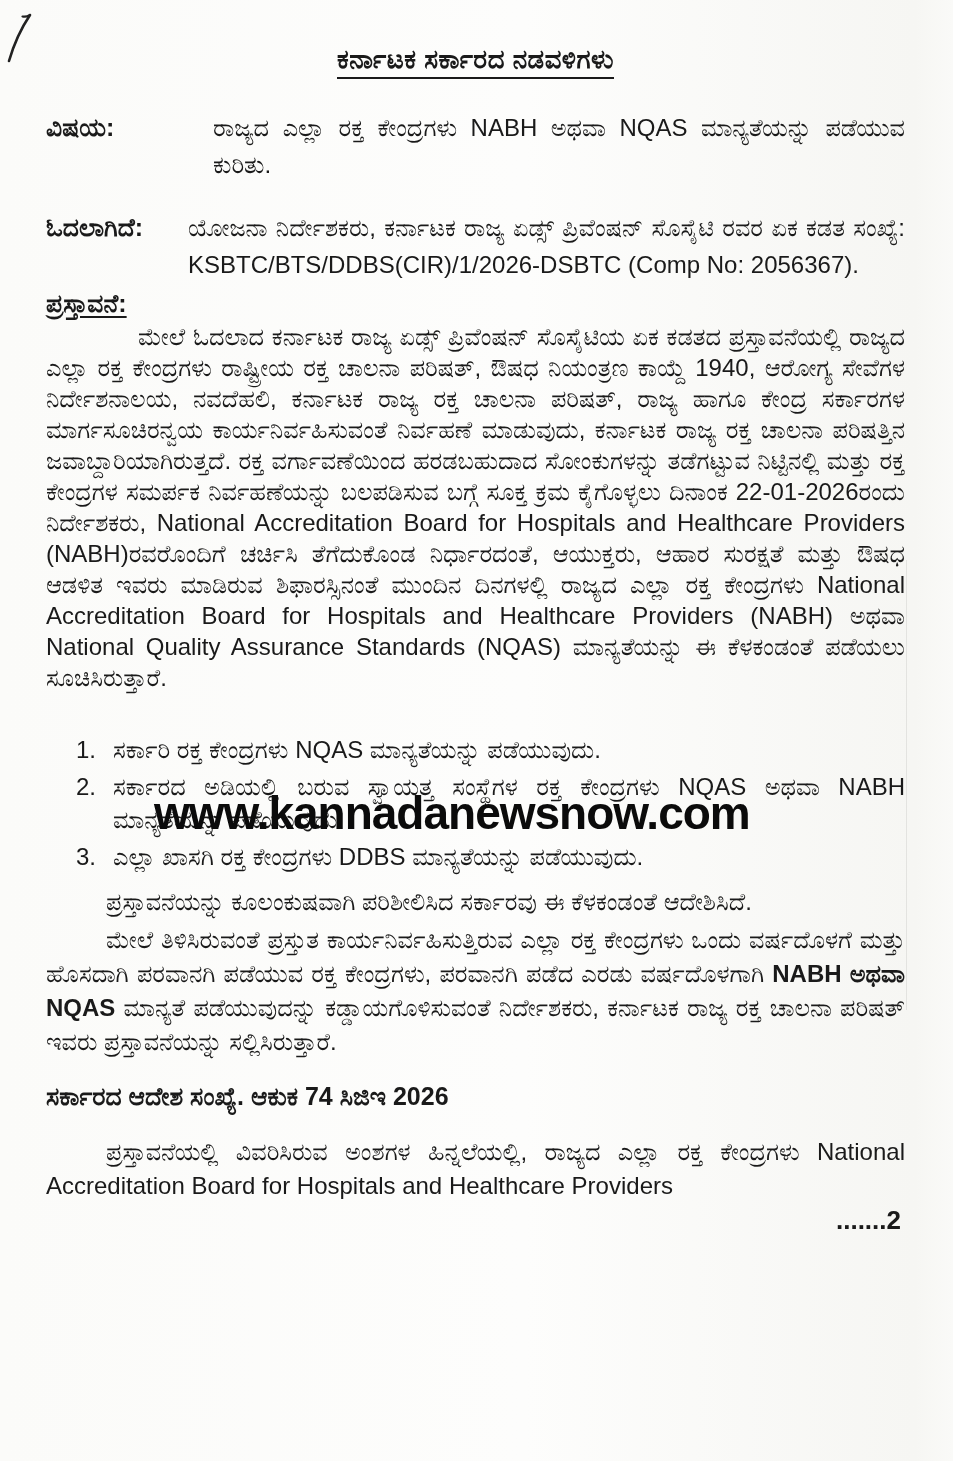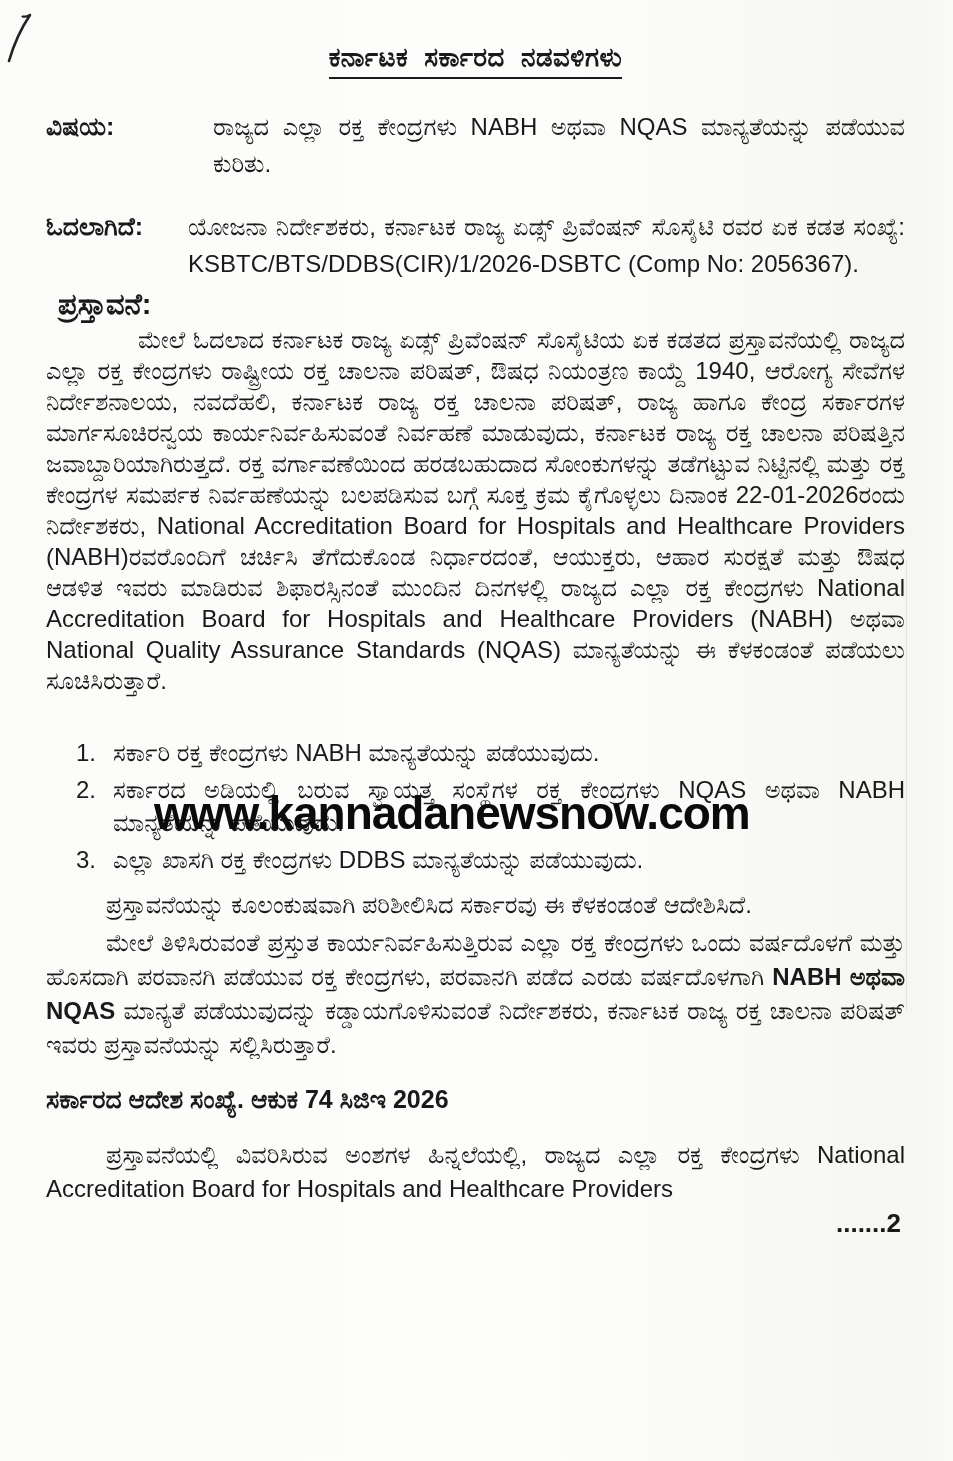--- a/index.html
+++ b/index.html
@@ -14,21 +14,20 @@
     overflow: hidden;
   }
   .content { padding: 44px 48px 0 46px; }
 
   .doc-title {
     text-align: center;
     font-size: 26px;
     font-weight: bold;
     margin: 0 0 34px 0;
     letter-spacing: 0.5px;
-    font-family: Liberation Mono, monospace;
   }
   .doc-title .underline {
     border-bottom: 2px solid #1a1a1a;
     padding-bottom: 3px;
   }
 
   .label-row { display: flex; align-items: flex-start; }
   .subject-row { margin-bottom: 26px; }
   .read-row { margin-bottom: 6px; }
   .row-label {
@@ -41,24 +40,25 @@
   .subject-row .row-label { width: 167px; }
   .read-row .row-label { width: 142px; }
   .row-text {
     flex: 1 1 auto;
     font-size: 24px;
     line-height: 37px;
     text-align: justify;
   }
 
   .preamble-heading {
-    font-size: 29px;
+    font-size: 25px;
     font-weight: bold;
+    text-decoration: underline;
     text-underline-offset: 4px;
-    margin: 0 0 2px 12px;
+    margin: 0 0 2px 0;
   }
 
   .para {
     font-size: 24px;
     text-align: justify;
     margin: 0;
   }
   .para1 { line-height: 31px; text-indent: 92px; margin-top: 2px; }
 
   .watermark {
@@ -137,21 +137,21 @@
       <div class="row-text">ಯೋಜನಾ ನಿರ್ದೇಶಕರು, ಕರ್ನಾಟಕ ರಾಜ್ಯ ಏಡ್ಸ್ ಪ್ರಿವೆಂಷನ್ ಸೊಸೈಟಿ ರವರ ಏಕ ಕಡತ ಸಂಖ್ಯೆ: KSBTC/BTS/DDBS(CIR)/1/2026-DSBTC (Comp No: 2056367).</div>
     </div>
 
     <div class="preamble-heading">ಪ್ರಸ್ತಾವನೆ:</div>
 
     <p class="para para1">ಮೇಲೆ ಓದಲಾದ ಕರ್ನಾಟಕ ರಾಜ್ಯ ಏಡ್ಸ್ ಪ್ರಿವೆಂಷನ್ ಸೊಸೈಟಿಯ ಏಕ ಕಡತದ ಪ್ರಸ್ತಾವನೆಯಲ್ಲಿ ರಾಜ್ಯದ ಎಲ್ಲಾ ರಕ್ತ ಕೇಂದ್ರಗಳು ರಾಷ್ಟ್ರೀಯ ರಕ್ತ ಚಾಲನಾ ಪರಿಷತ್, ಔಷಧ ನಿಯಂತ್ರಣ ಕಾಯ್ದೆ 1940, ಆರೋಗ್ಯ ಸೇವೆಗಳ ನಿರ್ದೇಶನಾಲಯ, ನವದೆಹಲಿ, ಕರ್ನಾಟಕ ರಾಜ್ಯ ರಕ್ತ ಚಾಲನಾ ಪರಿಷತ್, ರಾಜ್ಯ ಹಾಗೂ ಕೇಂದ್ರ ಸರ್ಕಾರಗಳ ಮಾರ್ಗಸೂಚಿರನ್ವಯ ಕಾರ್ಯನಿರ್ವಹಿಸುವಂತೆ ನಿರ್ವಹಣೆ ಮಾಡುವುದು, ಕರ್ನಾಟಕ ರಾಜ್ಯ ರಕ್ತ ಚಾಲನಾ ಪರಿಷತ್ತಿನ ಜವಾಬ್ದಾರಿಯಾಗಿರುತ್ತದೆ. ರಕ್ತ ವರ್ಗಾವಣೆಯಿಂದ ಹರಡಬಹುದಾದ ಸೋಂಕುಗಳನ್ನು ತಡೆಗಟ್ಟುವ ನಿಟ್ಟಿನಲ್ಲಿ ಮತ್ತು ರಕ್ತ ಕೇಂದ್ರಗಳ ಸಮರ್ಪಕ ನಿರ್ವಹಣೆಯನ್ನು ಬಲಪಡಿಸುವ ಬಗ್ಗೆ ಸೂಕ್ತ ಕ್ರಮ ಕೈಗೊಳ್ಳಲು ದಿನಾಂಕ 22-01-2026ರಂದು ನಿರ್ದೇಶಕರು, National Accreditation Board for Hospitals and Healthcare Providers (NABH)ರವರೊಂದಿಗೆ ಚರ್ಚಿಸಿ ತೆಗೆದುಕೊಂಡ ನಿರ್ಧಾರದಂತೆ, ಆಯುಕ್ತರು, ಆಹಾರ ಸುರಕ್ಷತೆ ಮತ್ತು ಔಷಧ ಆಡಳಿತ ಇವರು ಮಾಡಿರುವ ಶಿಫಾರಸ್ಸಿನಂತೆ ಮುಂದಿನ ದಿನಗಳಲ್ಲಿ ರಾಜ್ಯದ ಎಲ್ಲಾ ರಕ್ತ ಕೇಂದ್ರಗಳು National Accreditation Board for Hospitals and Healthcare Providers (NABH) ಅಥವಾ National Quality Assurance Standards (NQAS) ಮಾನ್ಯತೆಯನ್ನು ಈ ಕೆಳಕಂಡಂತೆ ಪಡೆಯಲು ಸೂಚಿಸಿರುತ್ತಾರೆ.</p>
 
     <div class="directive-list">
       <div class="directive-item">
         <span class="directive-num">1.</span>
-        <span class="directive-text">ಸರ್ಕಾರಿ ರಕ್ತ ಕೇಂದ್ರಗಳು NABH ಮಾನ್ಯತೆಯನ್ನು ಪಡೆಯುವುದು.</span>
+        <span class="directive-text">ಸರ್ಕಾರಿ ರಕ್ತ ಕೇಂದ್ರಗಳು NQAS ಮಾನ್ಯತೆಯನ್ನು ಪಡೆಯುವುದು.</span>
       </div>
       <div class="directive-item">
         <span class="directive-num">2.</span>
         <span class="directive-text">ಸರ್ಕಾರದ ಅಡಿಯಲ್ಲಿ ಬರುವ ಸ್ವಾಯತ್ತ ಸಂಸ್ಥೆಗಳ ರಕ್ತ ಕೇಂದ್ರಗಳು NQAS ಅಥವಾ NABH ಮಾನ್ಯತೆಯನ್ನು ಪಡೆಯುವುದು.</span>
       </div>
       <div class="directive-item">
         <span class="directive-num">3.</span>
         <span class="directive-text">ಎಲ್ಲಾ ಖಾಸಗಿ ರಕ್ತ ಕೇಂದ್ರಗಳು DDBS ಮಾನ್ಯತೆಯನ್ನು ಪಡೆಯುವುದು.</span>
       </div>
     </div>

